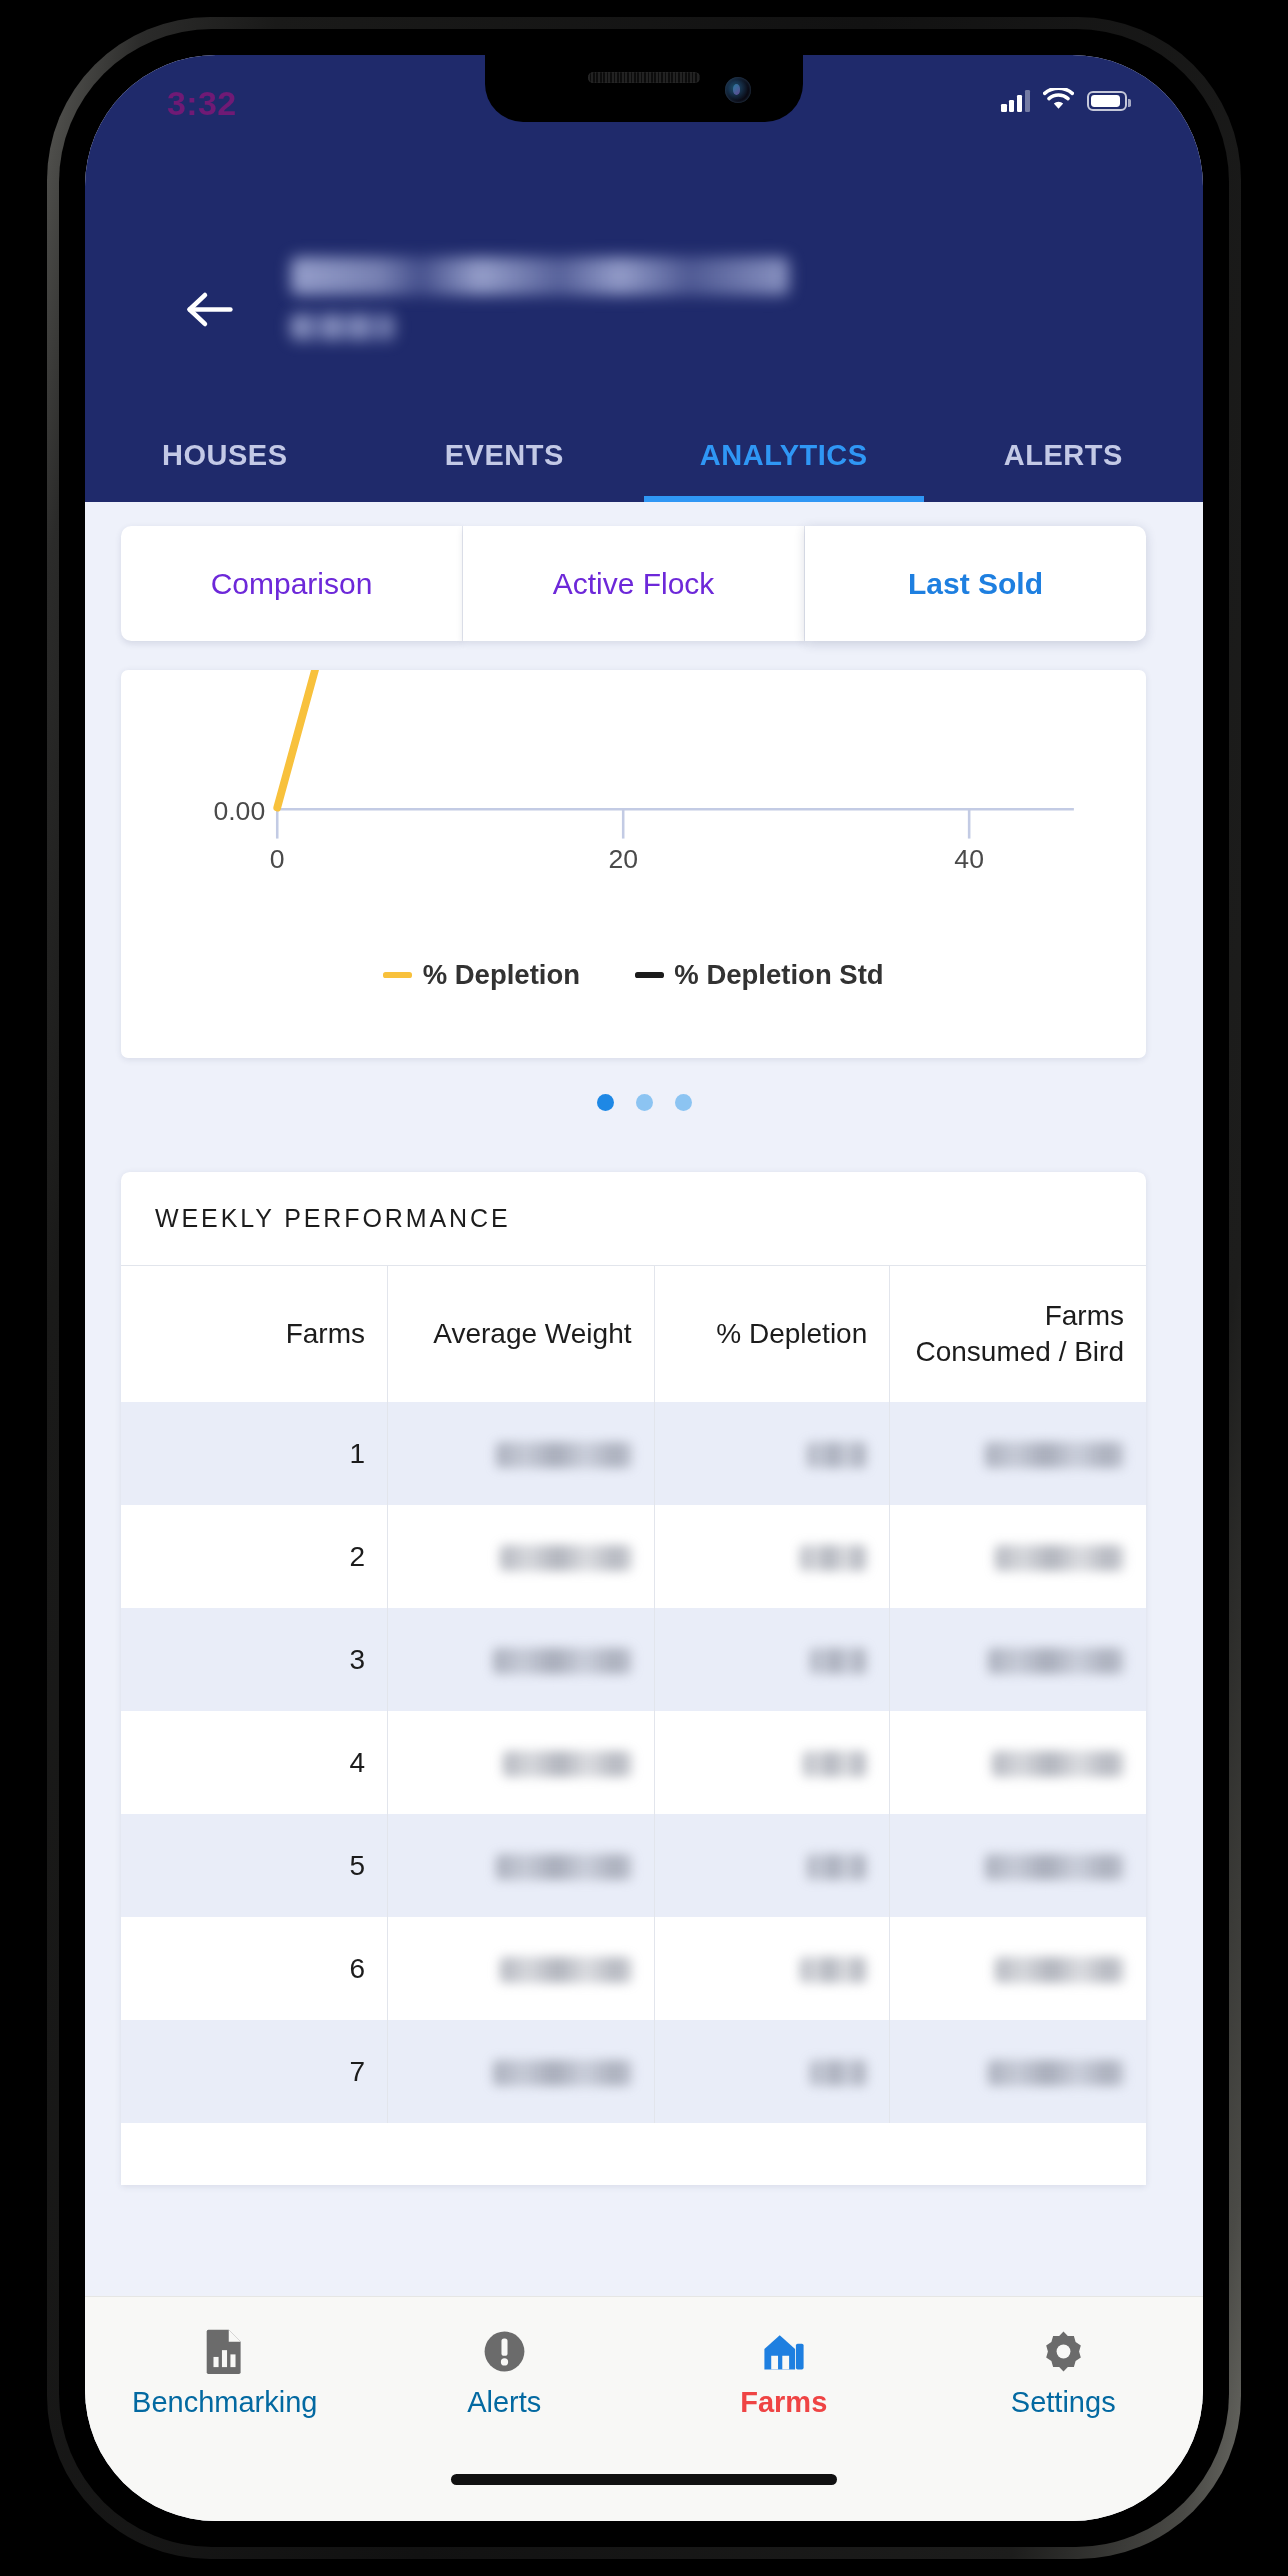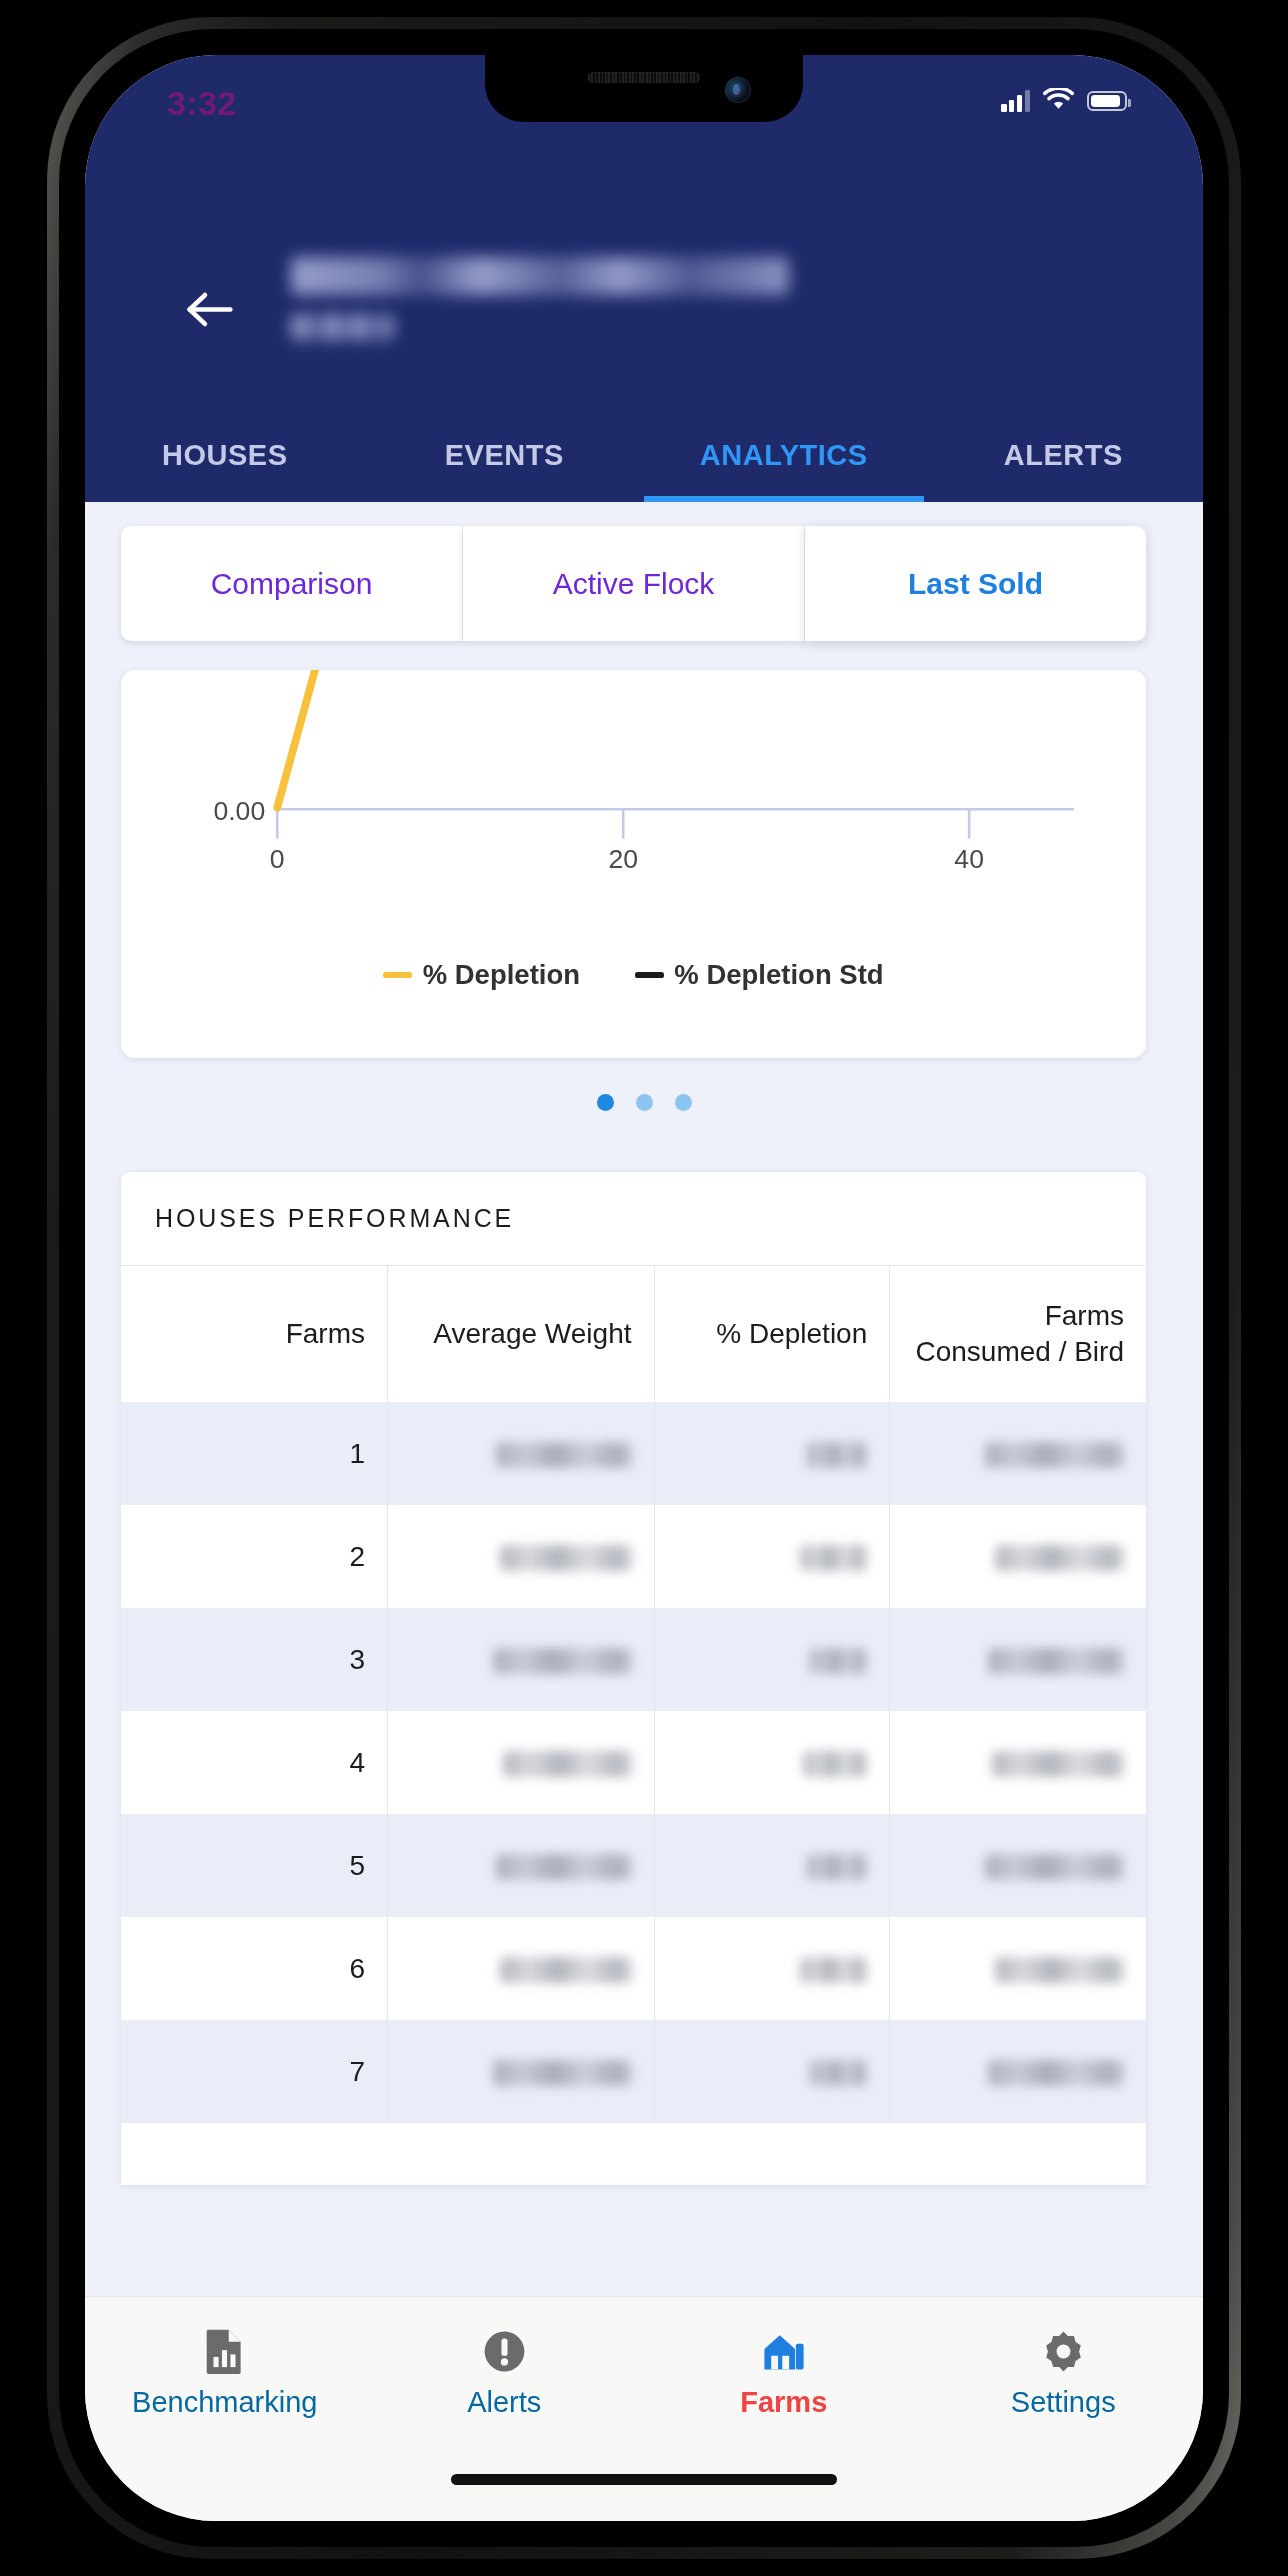--- a/index.html
+++ b/index.html
@@ -169,21 +169,21 @@
     position: relative;
   }
   .seg:first-child { border-radius: 10.3px 0 0 10.3px; }
   .seg:last-child  { border-radius: 0 10.3px 10.3px 0; border-right: none; }
   .seg.active { color: #1e7fe0; font-weight: 700; z-index: 2; box-shadow: 0 2.6px 10.3px rgba(40,50,90,.18); }
 
   
   #chart-card {
     position: absolute; left: 36px; top: 168px;
     width: 1025px; height: 388px;
-    background: #fff; border-radius: 14px;
+    background: #fff; border-radius: 7px;
     box-shadow: 0 1.7px 6px rgba(40,50,90,.10);
     overflow: hidden;
   }
   #chart-plot { position: absolute; left: 0; top: 0; width: 1025px; height: 258px; }
   #chart-legend {
     position: absolute; left: 0; right: 0; top: 258px; height: 94px;
     display: flex; align-items: center; justify-content: center; gap: 55px;
     font-family: "Liberation Sans", sans-serif;
     font-size: 27.5px; font-weight: 700; color: #323232;
   }
@@ -381,21 +381,21 @@
           </div>
         </div>
 
         <div id="carousel-dots">
           <span class="dot active"></span>
           <span class="dot"></span>
           <span class="dot"></span>
         </div>
 
         <div id="table-card">
-          <div id="table-title">HOUSES PERFORMANCE</div>
+          <div id="table-title">WEEKLY PERFORMANCE</div>
           <table>
             <thead>
               <tr>
                 <th style="width:26%">Farms</th>
                 <th style="width:26%">Average Weight</th>
                 <th style="width:23%">% Depletion</th>
                 <th style="width:25%">Farms Consumed / Bird</th>
               </tr>
             </thead>
             <tbody id="table-body">

